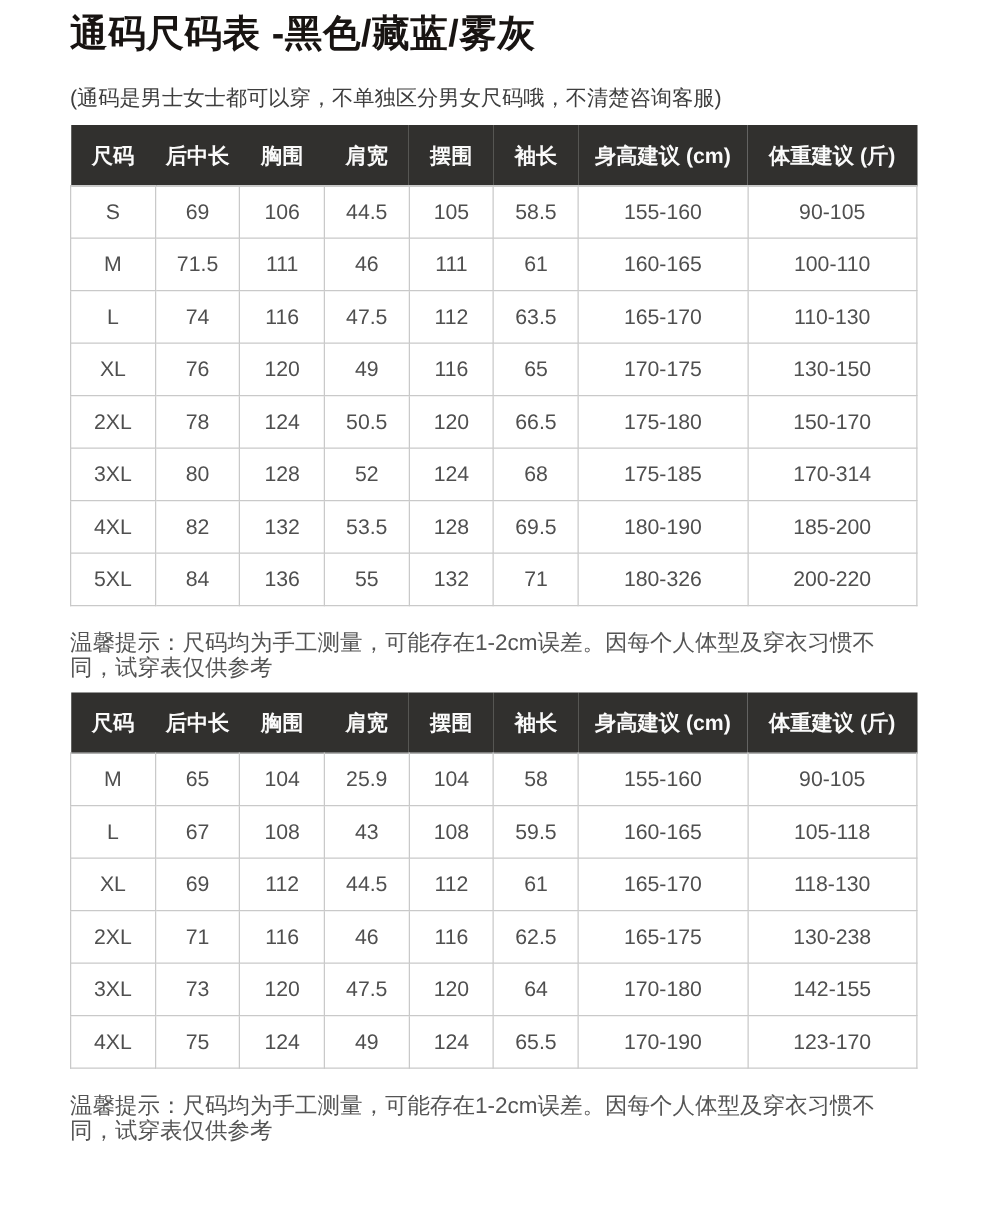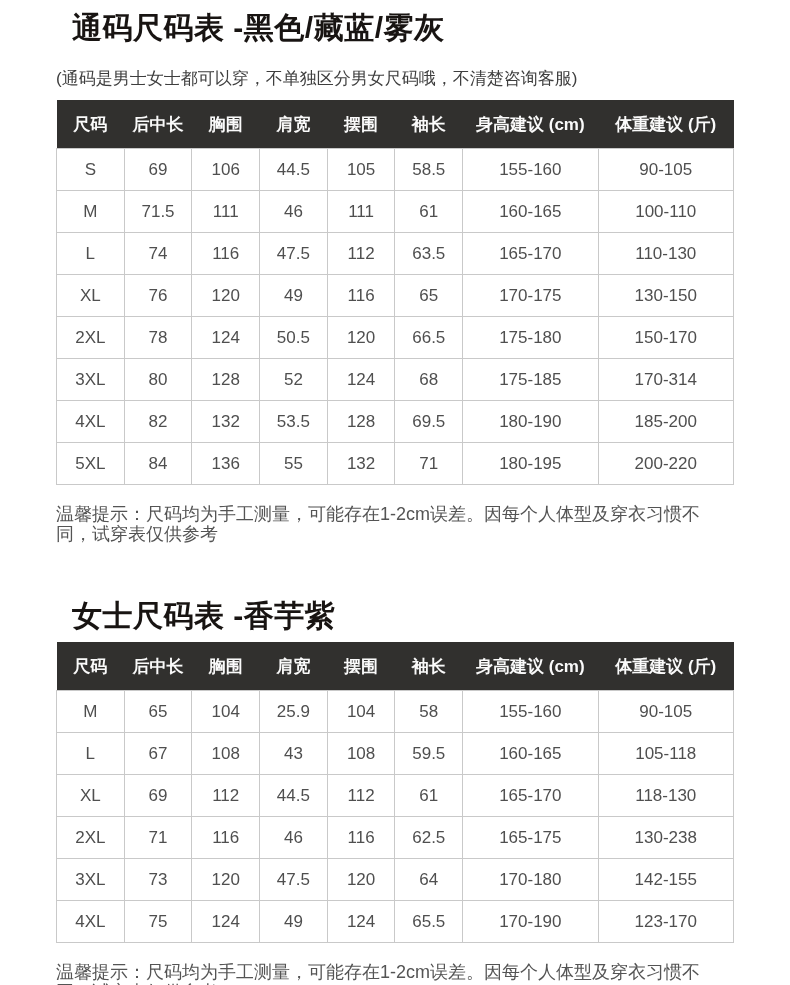--- a/index.html
+++ b/index.html
@@ -12,21 +12,21 @@
     position: relative;
     width: 790px;
     height: 985px;
     background: #ffffff;
     overflow: hidden;
   }
   .content {
     padding: 0 56px 0 56px;
   }
   .section-title {
-    margin: 12px 0 0 16px;
+    margin: 12px 0 0 0;
     font-size: 30px;
     line-height: 32px;
     font-weight: 700;
     color: #181412;
     letter-spacing: 0.5px;
   }
   .section-2 .section-title {
     margin-top: 56px;
   }
   .subtitle {
@@ -168,30 +168,29 @@
               <td>180-190</td>
               <td>185-200</td>
             </tr>
             <tr>
               <td>5XL</td>
               <td>84</td>
               <td>136</td>
               <td>55</td>
               <td>132</td>
               <td>71</td>
-              <td>180-195</td>
+              <td>180-326</td>
               <td>200-220</td>
             </tr>
           </tbody>
       </table>
       <p class="note"><span>温馨提示：</span><span>尺码均为手工测量，可能存在1-2cm误差。因每个人体型及穿衣习惯不同，试穿表仅供参考</span></p>
     </div>
 
     <div class="section section-2">
-      <h2 class="section-title">女士尺码表 -香芋紫</h2>
 
       <table class="size-table">
         <thead>
           <tr>
               <th>尺码</th>
               <th>后中长</th>
               <th>胸围</th>
               <th>肩宽</th>
               <th>摆围</th>
               <th>袖长</th>

